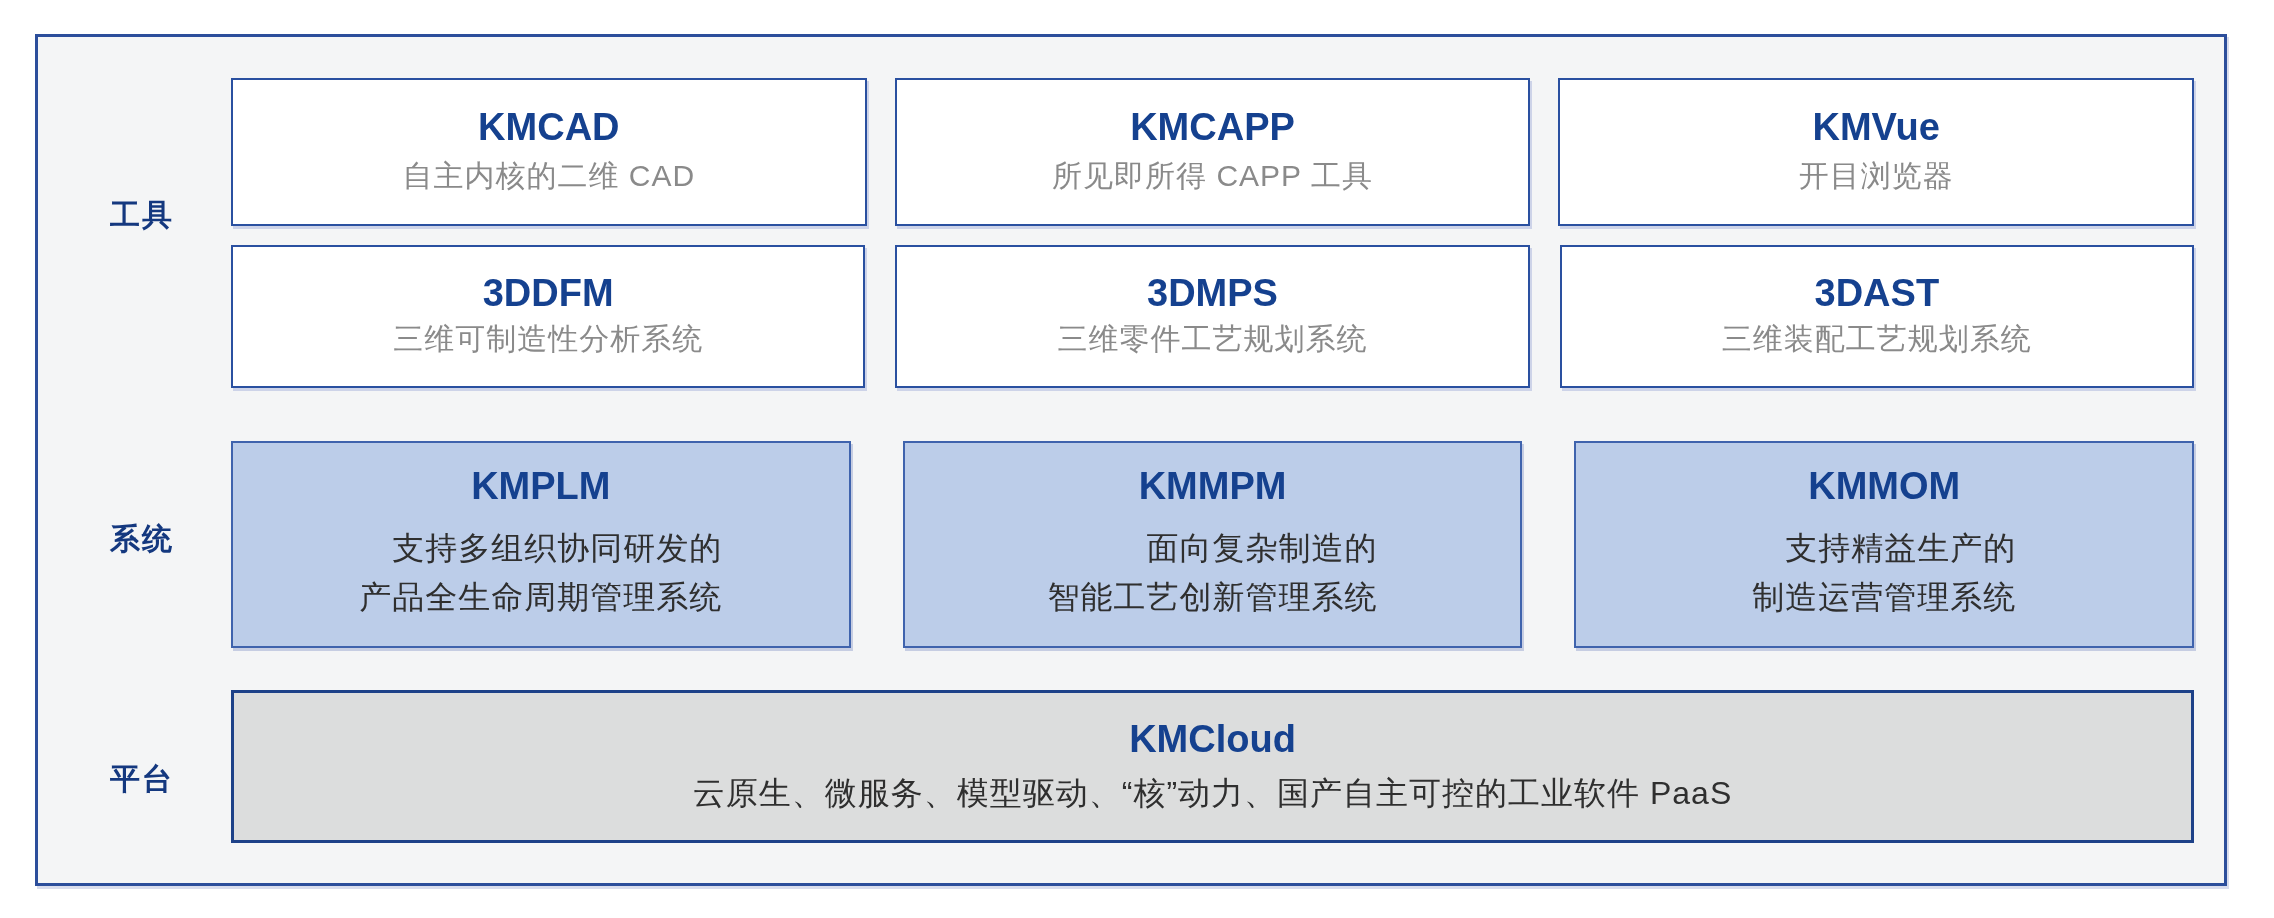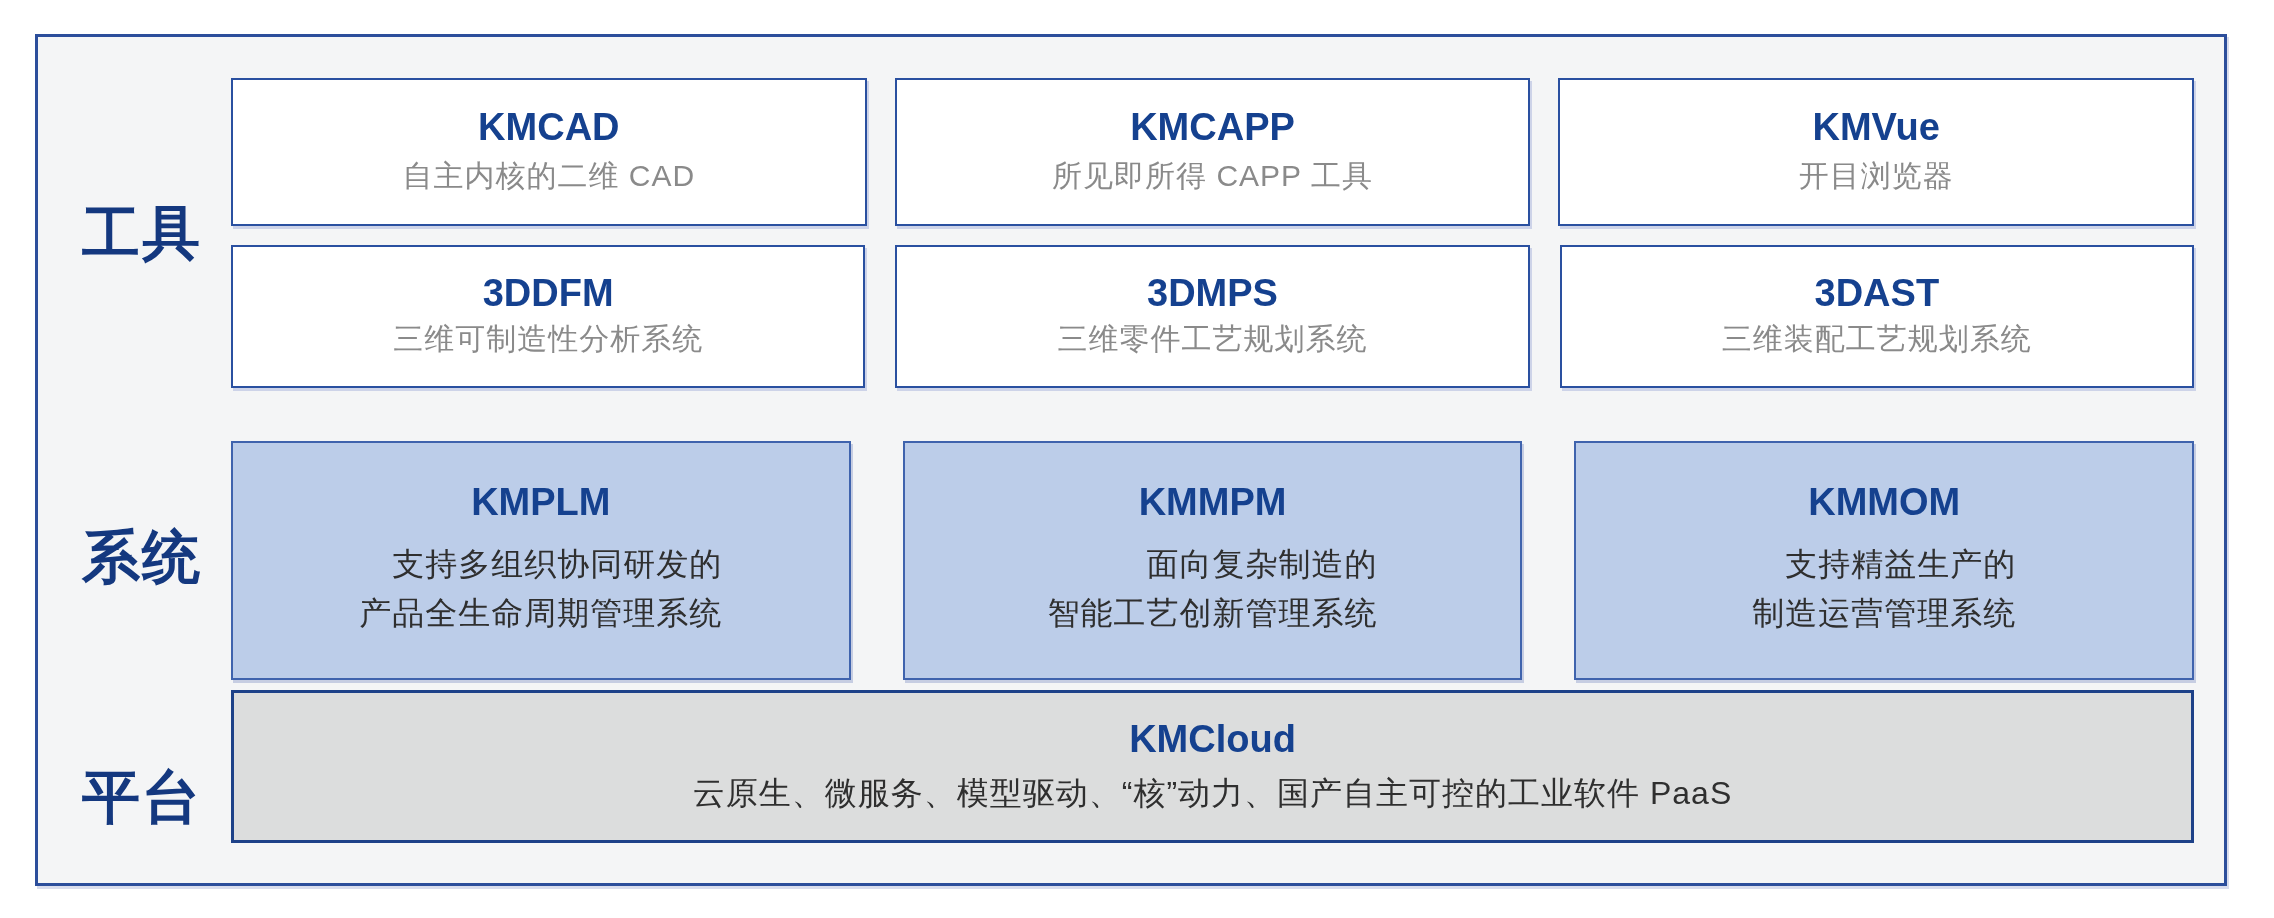--- a/index.html
+++ b/index.html
@@ -22,34 +22,34 @@
     height: 846px;
     border: 3px solid #2c4e9b;
     background: #f4f5f6;
     box-shadow: 2px 3px 0 rgba(170,180,215,0.45);
   }
   .row-label {
     position: absolute;
     left: 36px;
     width: 136px;
     text-align: center;
-    font-size: 58px;
+    font-size: 30px;
     font-weight: bold;
     color: #14387f;
     letter-spacing: 2px;
   }
   .row {
     position: absolute;
     left: 193px;
     right: 30px;
     display: flex;
   }
   .row-tools-1 { top: 41px;  height: 148px; gap: 28px; }
   .row-tools-2 { top: 208px; height: 143px; gap: 30px; }
-  .row-systems { top: 404px; height: 239px; gap: 52px; }
+  .row-systems { top: 404px; height: 207px; gap: 52px; }
   .row-platform{ top: 653px; height: 153px; }
   .box {
     flex: 1;
     display: flex;
     flex-direction: column;
     align-items: center;
     justify-content: center;
     box-sizing: border-box;
   }
   .box-white {

